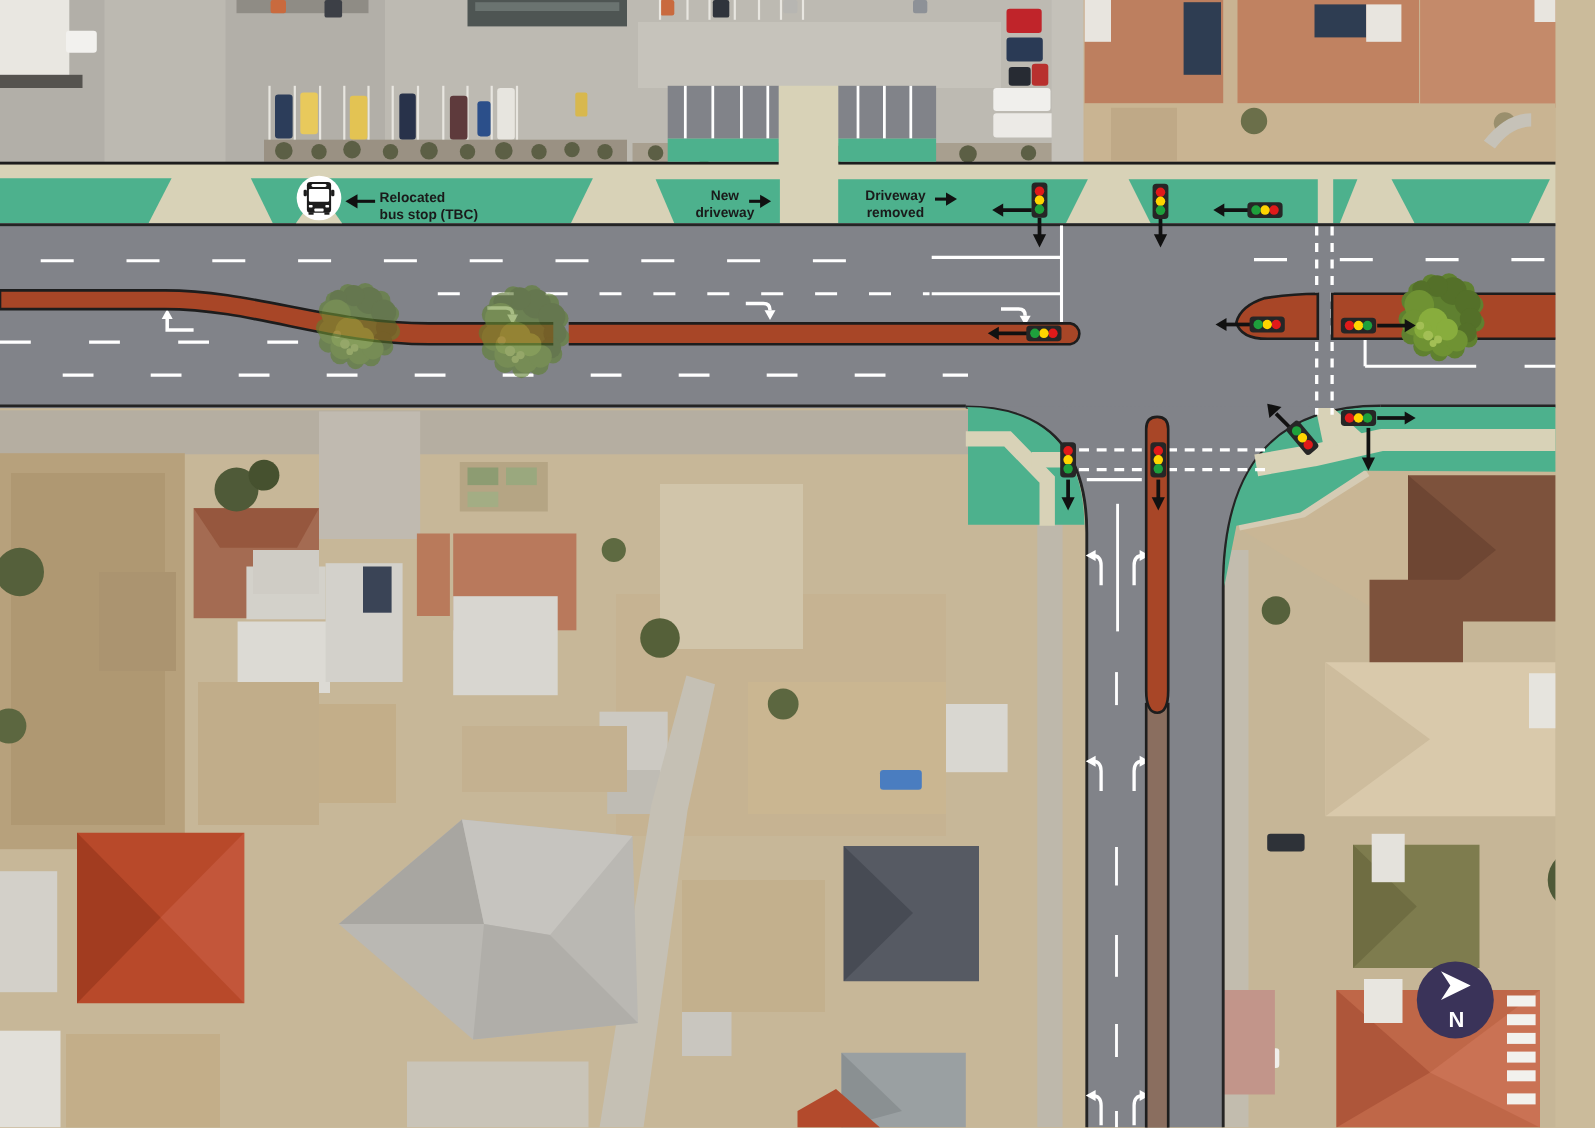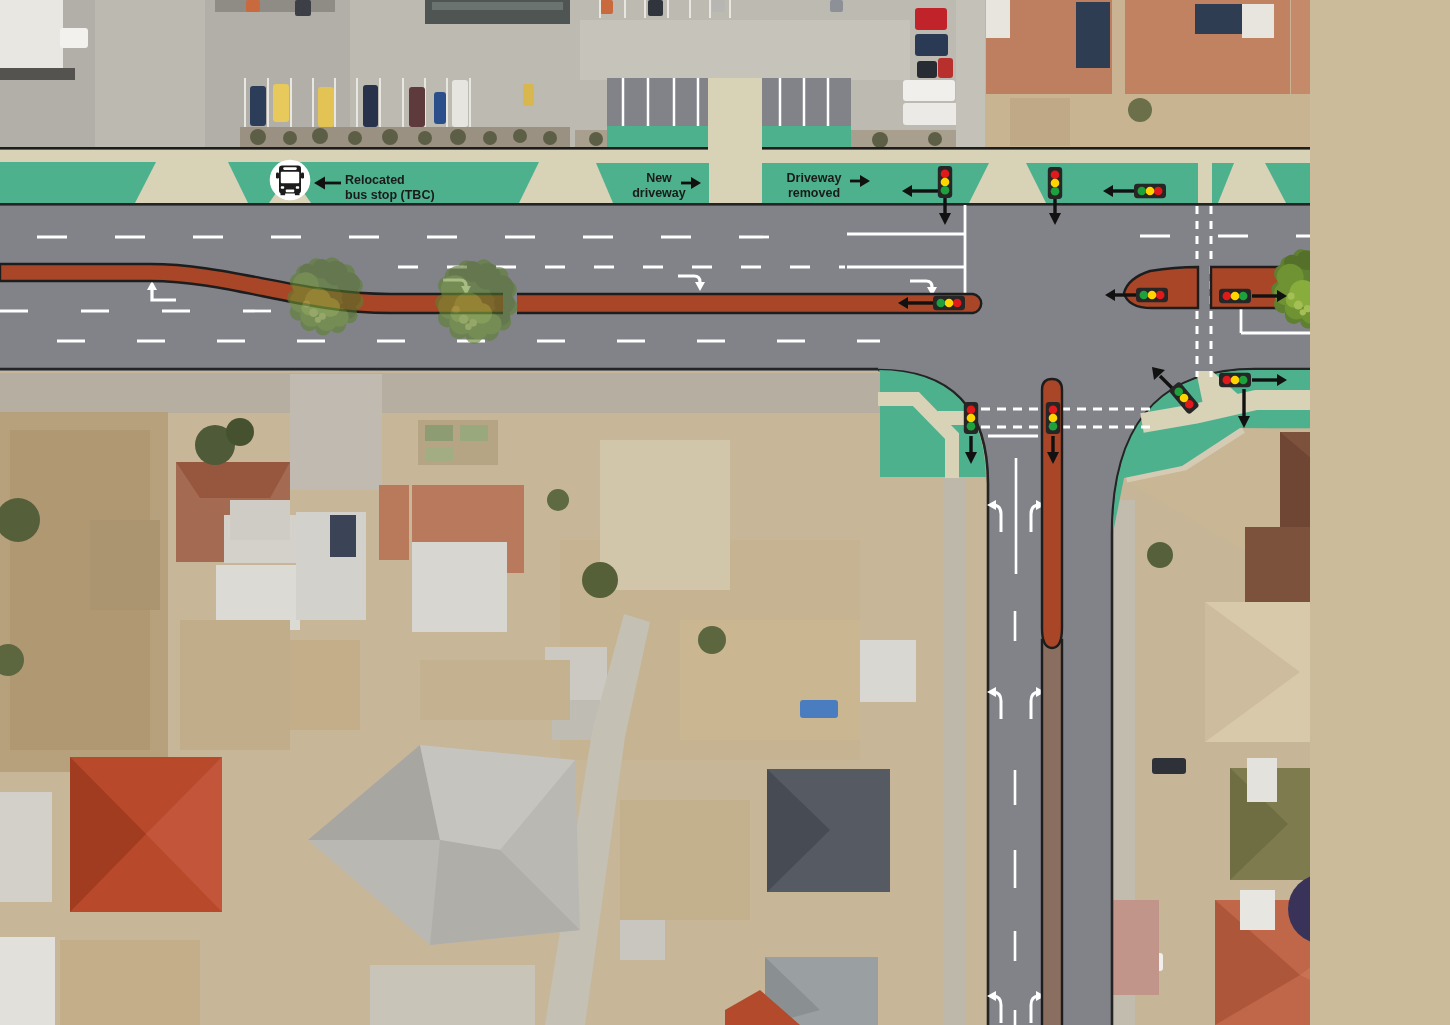--- a/index.html
+++ b/index.html
@@ -1,16 +1,16 @@
 <!DOCTYPE html>
 <html><head>
 <meta charset="utf-8">
 <style>
 html,body{margin:0;padding:0;background:#cbbb9b;font-family:"Liberation Sans",sans-serif;}
-#wrap{width:1310px;height:1025px;overflow:hidden;position:relative;}
+#wrap{width:1414px;height:1025px;overflow:hidden;position:relative;}
 svg{display:block;}
 </style>
 </head>
 <body>
 <div id="wrap">
 <svg width="1450" height="1025" viewBox="0 0 1450 1025" xmlns="http://www.w3.org/2000/svg">
 <defs>
 
 <g id="tlv">
 <rect x="-7.2" y="-16" width="14.4" height="32" rx="3.4" fill="#262626"></rect>

